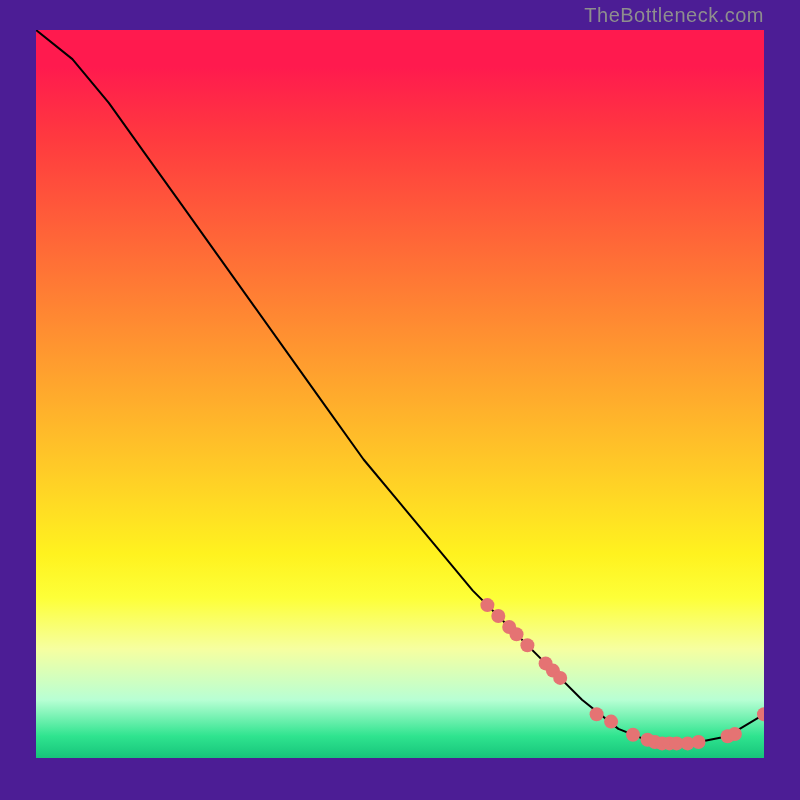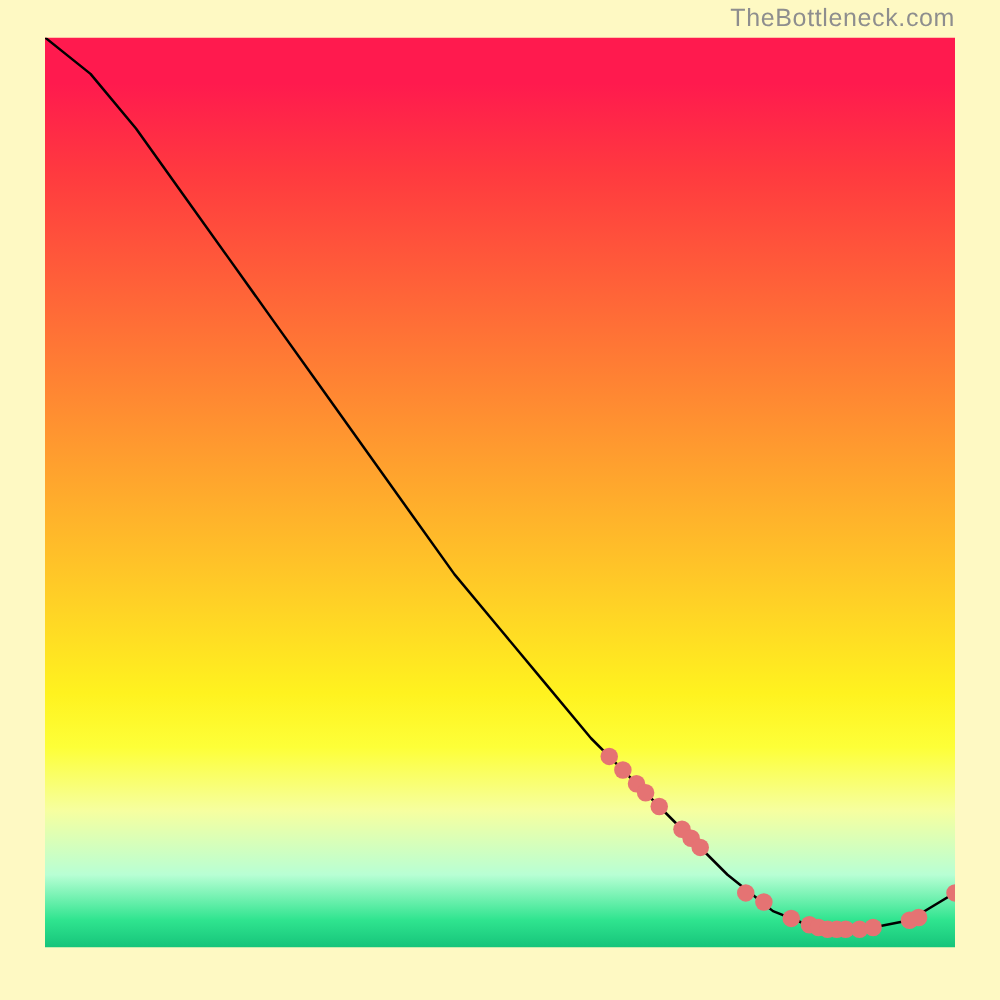--- a/index.html
+++ b/index.html
@@ -8,21 +8,21 @@
     width: 800px;
     height: 800px;
     background: #000;
     overflow: hidden;
     font-family: Arial, Helvetica, sans-serif;
   }
   .stage {
     position: relative;
     width: 800px;
     height: 800px;
-    background: #fef9c3;
+    background: #4c1d95;
   }
   .plot {
     position: absolute;
     left: 36px;
     top: 30px;
     width: 728px;
     height: 728px;
     overflow: hidden;
   }
   .gradient {

